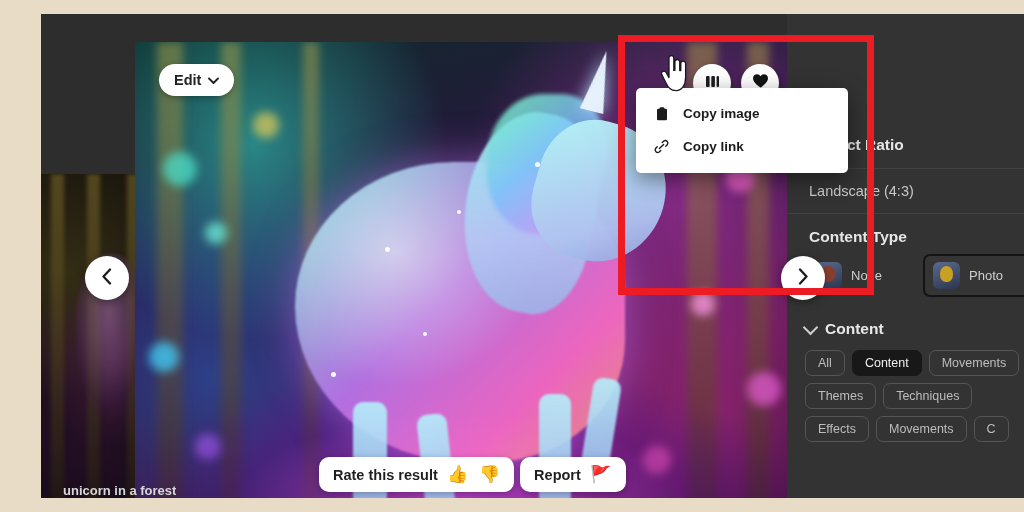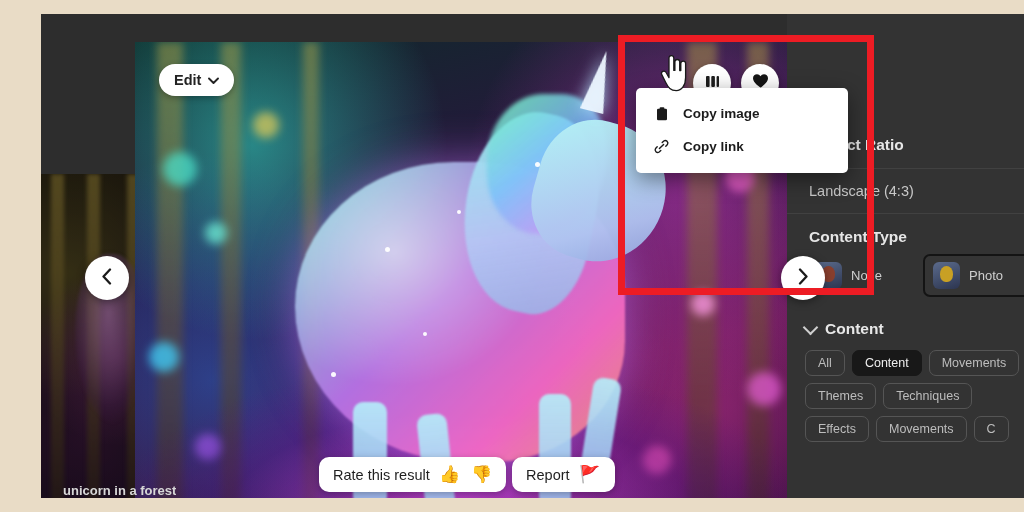--- a/index.html
+++ b/index.html
@@ -179,21 +179,21 @@
     left: 278px; top: 443px;
     display: flex; gap: 6px;
     z-index: 21;
   }
   .rate-group, .report-group {
     background: #fff;
     border-radius: 10px;
     display: flex; align-items: center; gap: 10px;
     padding: 9px 14px;
     box-shadow: 0 2px 7px rgba(0,0,0,.28);
-    font-size: 14.5px; font-weight: 400; color: #1f1f1f;
+    font-size: 14.5px; font-weight: 700; color: #1f1f1f;
     cursor: pointer;
   }
   .emoji { font-size: 17px; line-height: 1; cursor: pointer; }
 
   
   .ctx-menu {
     position: absolute;
     left: 636px; top: 88px;
     width: 212px;
     background: #ffffff;

